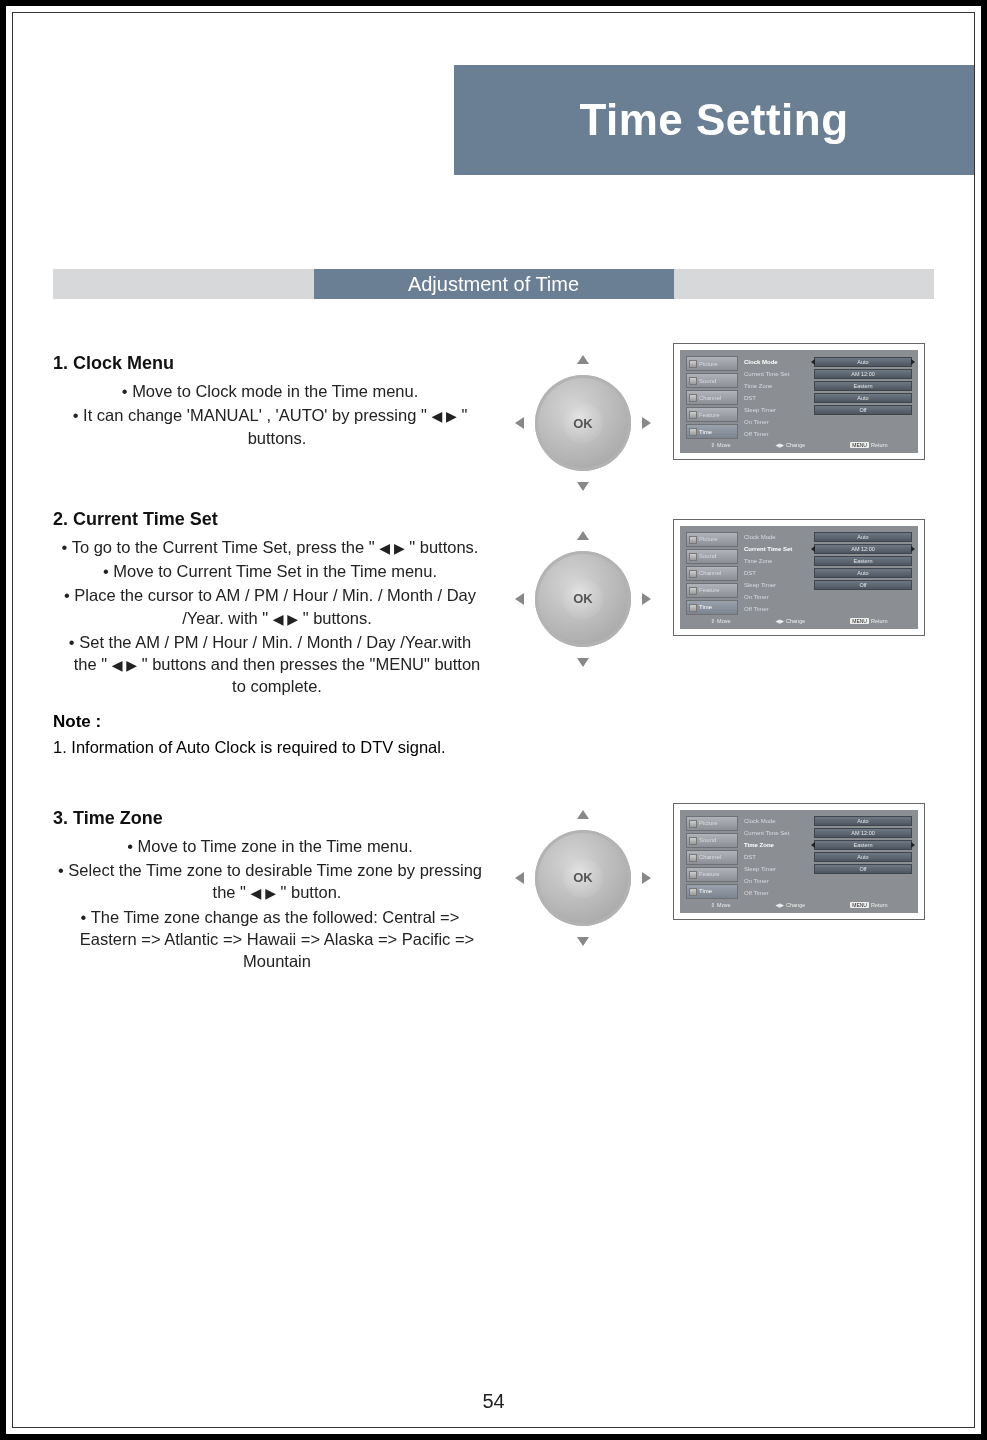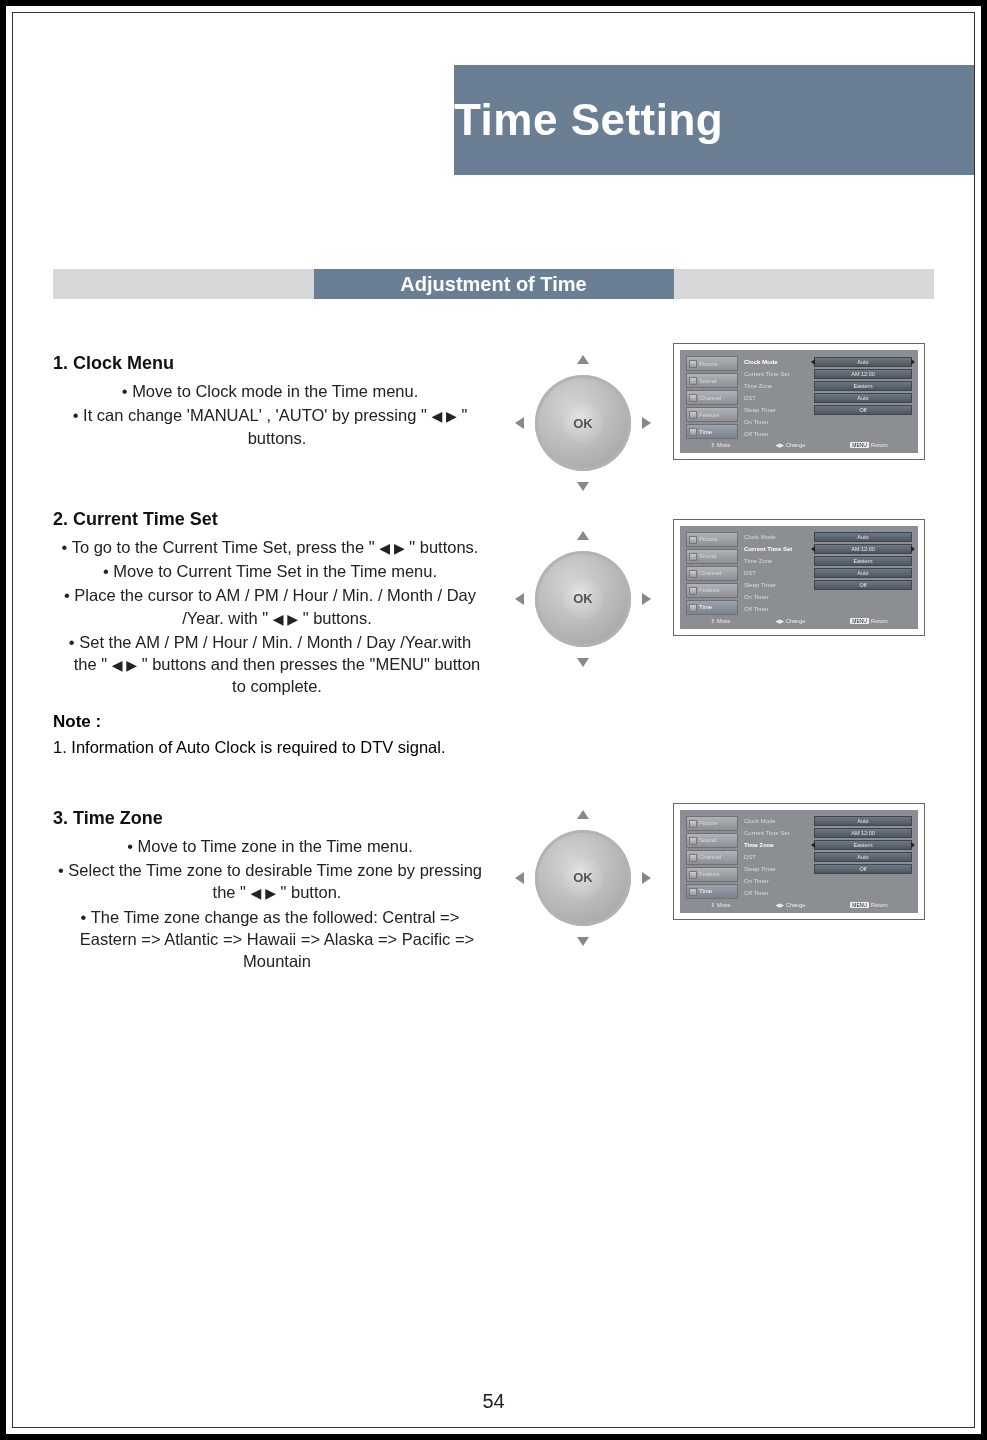--- a/index.html
+++ b/index.html
@@ -22,20 +22,21 @@
   .title-block {
     position: absolute;
     top: 52px;
     right: 0;
     width: 520px;
     height: 110px;
     background: #6a7e94;
     color: #fff;
     display: flex;
     align-items: center;
+    justify-content: center;
     font-size: 44px;
     font-weight: 600;
     letter-spacing: 0.5px;
   }
 
   .subtitle-bar {
     position: absolute;
     top: 256px;
     left: 40px; right: 40px;
     height: 30px;
@@ -45,21 +46,21 @@
     position: absolute;
     top: 256px;
     left: 50%; transform: translateX(-50%);
     width: 360px;
     height: 30px;
     background: #6a7e94;
     color: #fff;
     text-align: center;
     line-height: 30px;
     font-size: 20px;
-    font-weight: 700;
+    font-weight: 400;
   }
 
   .content {
     position: absolute;
     top: 340px;
     left: 40px; right: 28px;
   }
 
   .section { margin-bottom: 40px; position: relative; }
   .section-inner { width: 430px; }

